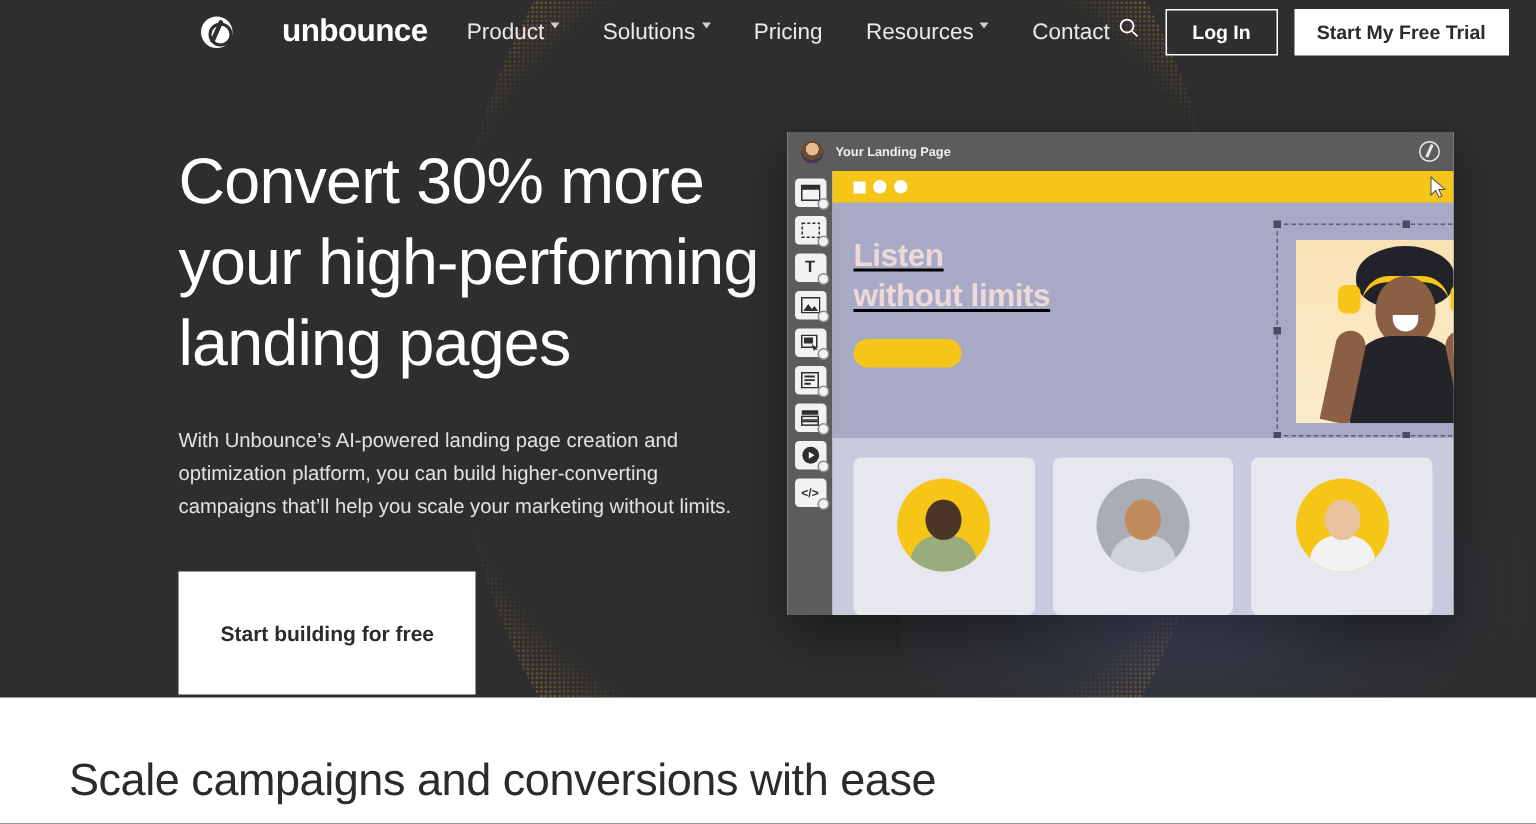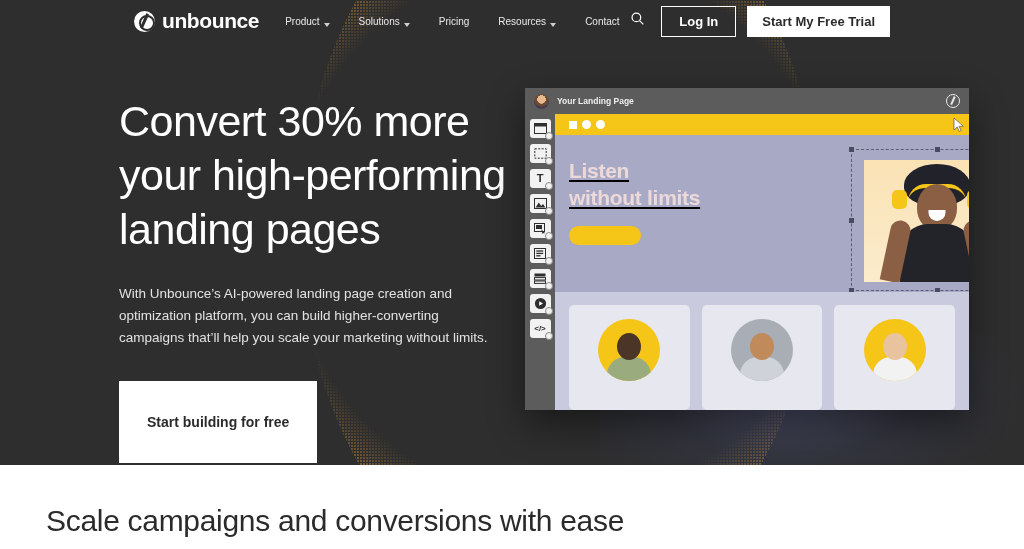--- a/index.html
+++ b/index.html
@@ -60,25 +60,26 @@
     transform: rotate(24deg); border-radius: 1px;
   }
   .logo-mark::after {
     content: ""; position: absolute; left: 4.5px; top: 4.5px;
     width: 12px; height: 12px; border-radius: 50%;
     border: 2.2px solid #2e2e2e;
   }
   .logo-text {
     color: #ffffff; font-size: 21px; font-weight: bold;
     letter-spacing: -0.4px;
+    margin-left: 26px;
   }
   .nav-links { display: flex; align-items: center; gap: 29px; margin-left: 26px; }
   .nav-link {
-    color: #e9e9e9; font-size: 10px; cursor: pointer;
-    display: flex; align-items: flex-end; gap: 4px; white-space: nowrap;
+    color: #e9e9e9; font-size: 15px; cursor: pointer;
+    display: flex; align-items: flex-start; gap: 4px; white-space: nowrap;
   }
   .caret {
     width: 0; height: 0; border-left: 3.5px solid transparent;
     border-right: 3.5px solid transparent; border-top: 4px solid #cfcfcf;
     margin-top: 2px;
   }
   .nav-right { margin-left: auto; display: flex; align-items: flex-start; gap: 11px; }
   .search-btn {
     width: 26px; height: 26px; display: flex; align-items: center;
     justify-content: center; cursor: pointer; background: none; border: none;

